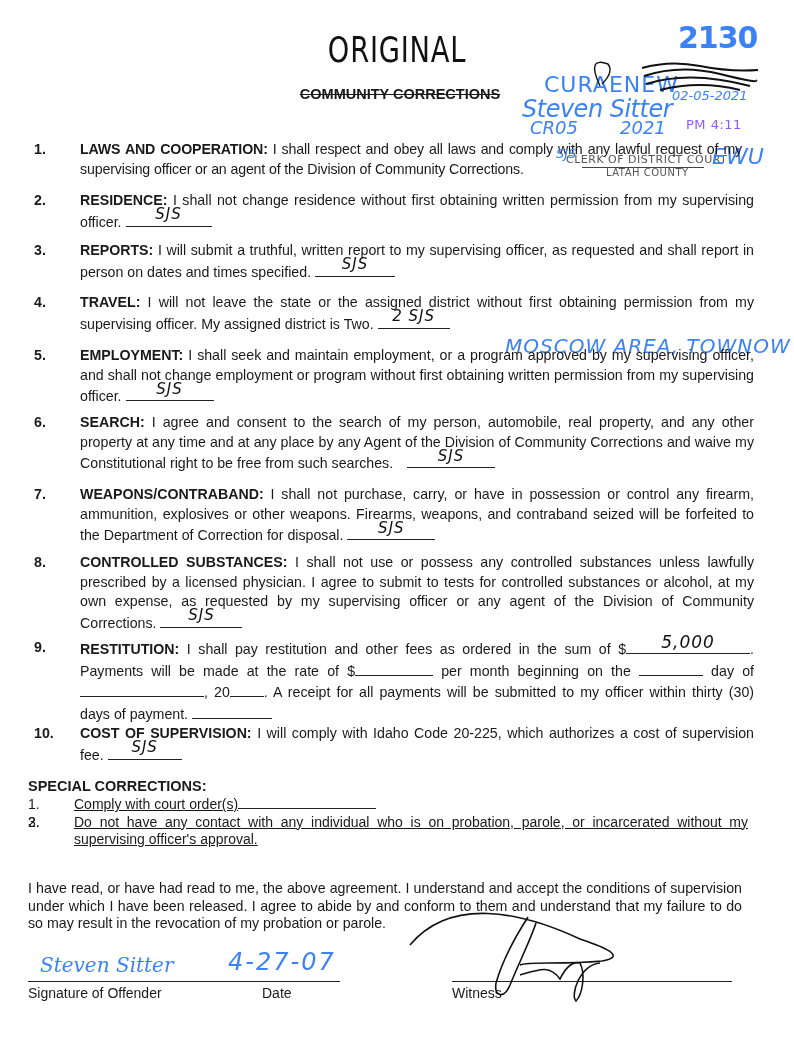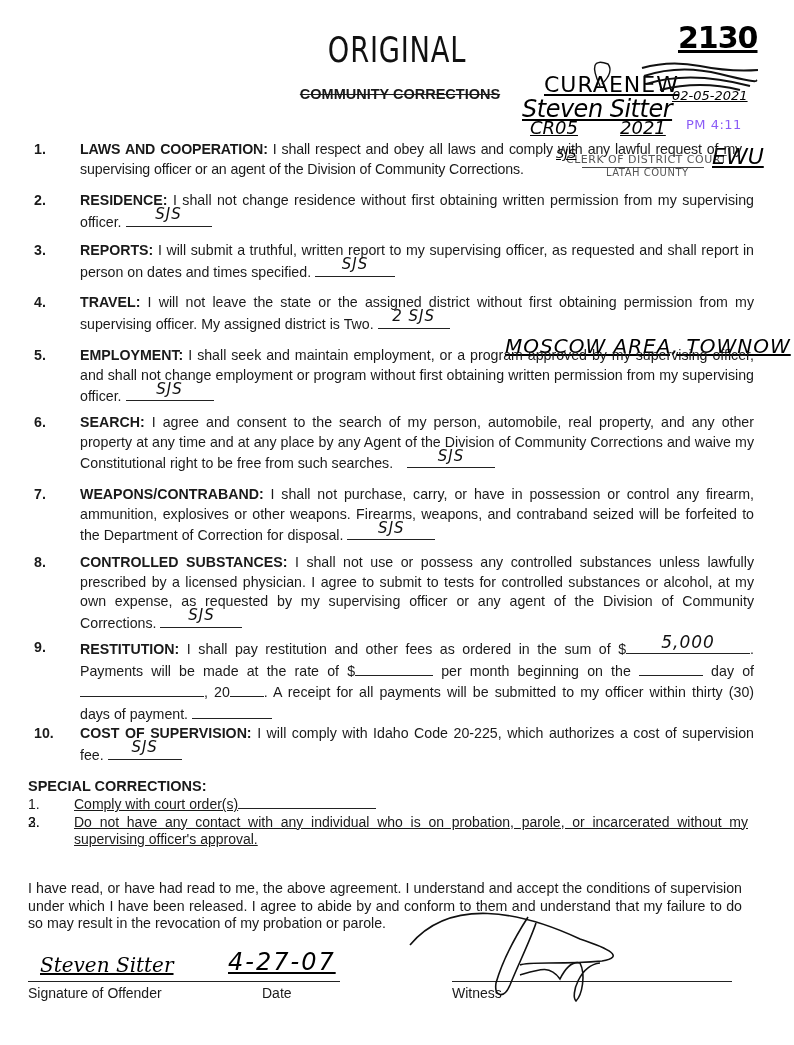--- a/index.html
+++ b/index.html
@@ -34,21 +34,21 @@
   .special-list { left:28px; top:796px; width:720px; font-size:14px; line-height:17.5px; }
   .special-item { position:relative; padding-left:46px; }
   .special-item .snum { position:absolute; left:0; top:0; }
   .special-item .stext { text-decoration:underline; }
 
   .ack { left:28px; top:880px; width:714px; font-size:14.2px; line-height:17.5px; text-align:justify; }
 
   .sigline { border-top:1.5px solid #222; }
   .sig-label { font-size:14px; }
 
-  .note-ink { font-family:"DejaVu Sans", sans-serif; color:#000000;text-decoration:underline; }
+  .note-ink { font-family:"DejaVu Sans", sans-serif; color:#3b82f6; }
   .clerk-stamp { font-family:"DejaVu Sans", sans-serif; color:#555; font-size:11px; letter-spacing:0.5px; }
   svg.scribble { position:absolute; overflow:visible; }
 </style>
 </head>
 <body>
 
 <div class="abs stamp-title">ORIGINAL</div>
 <div class="abs agency">
   <div class="strike">COMMUNITY CORRECTIONS</div>
 </div>

